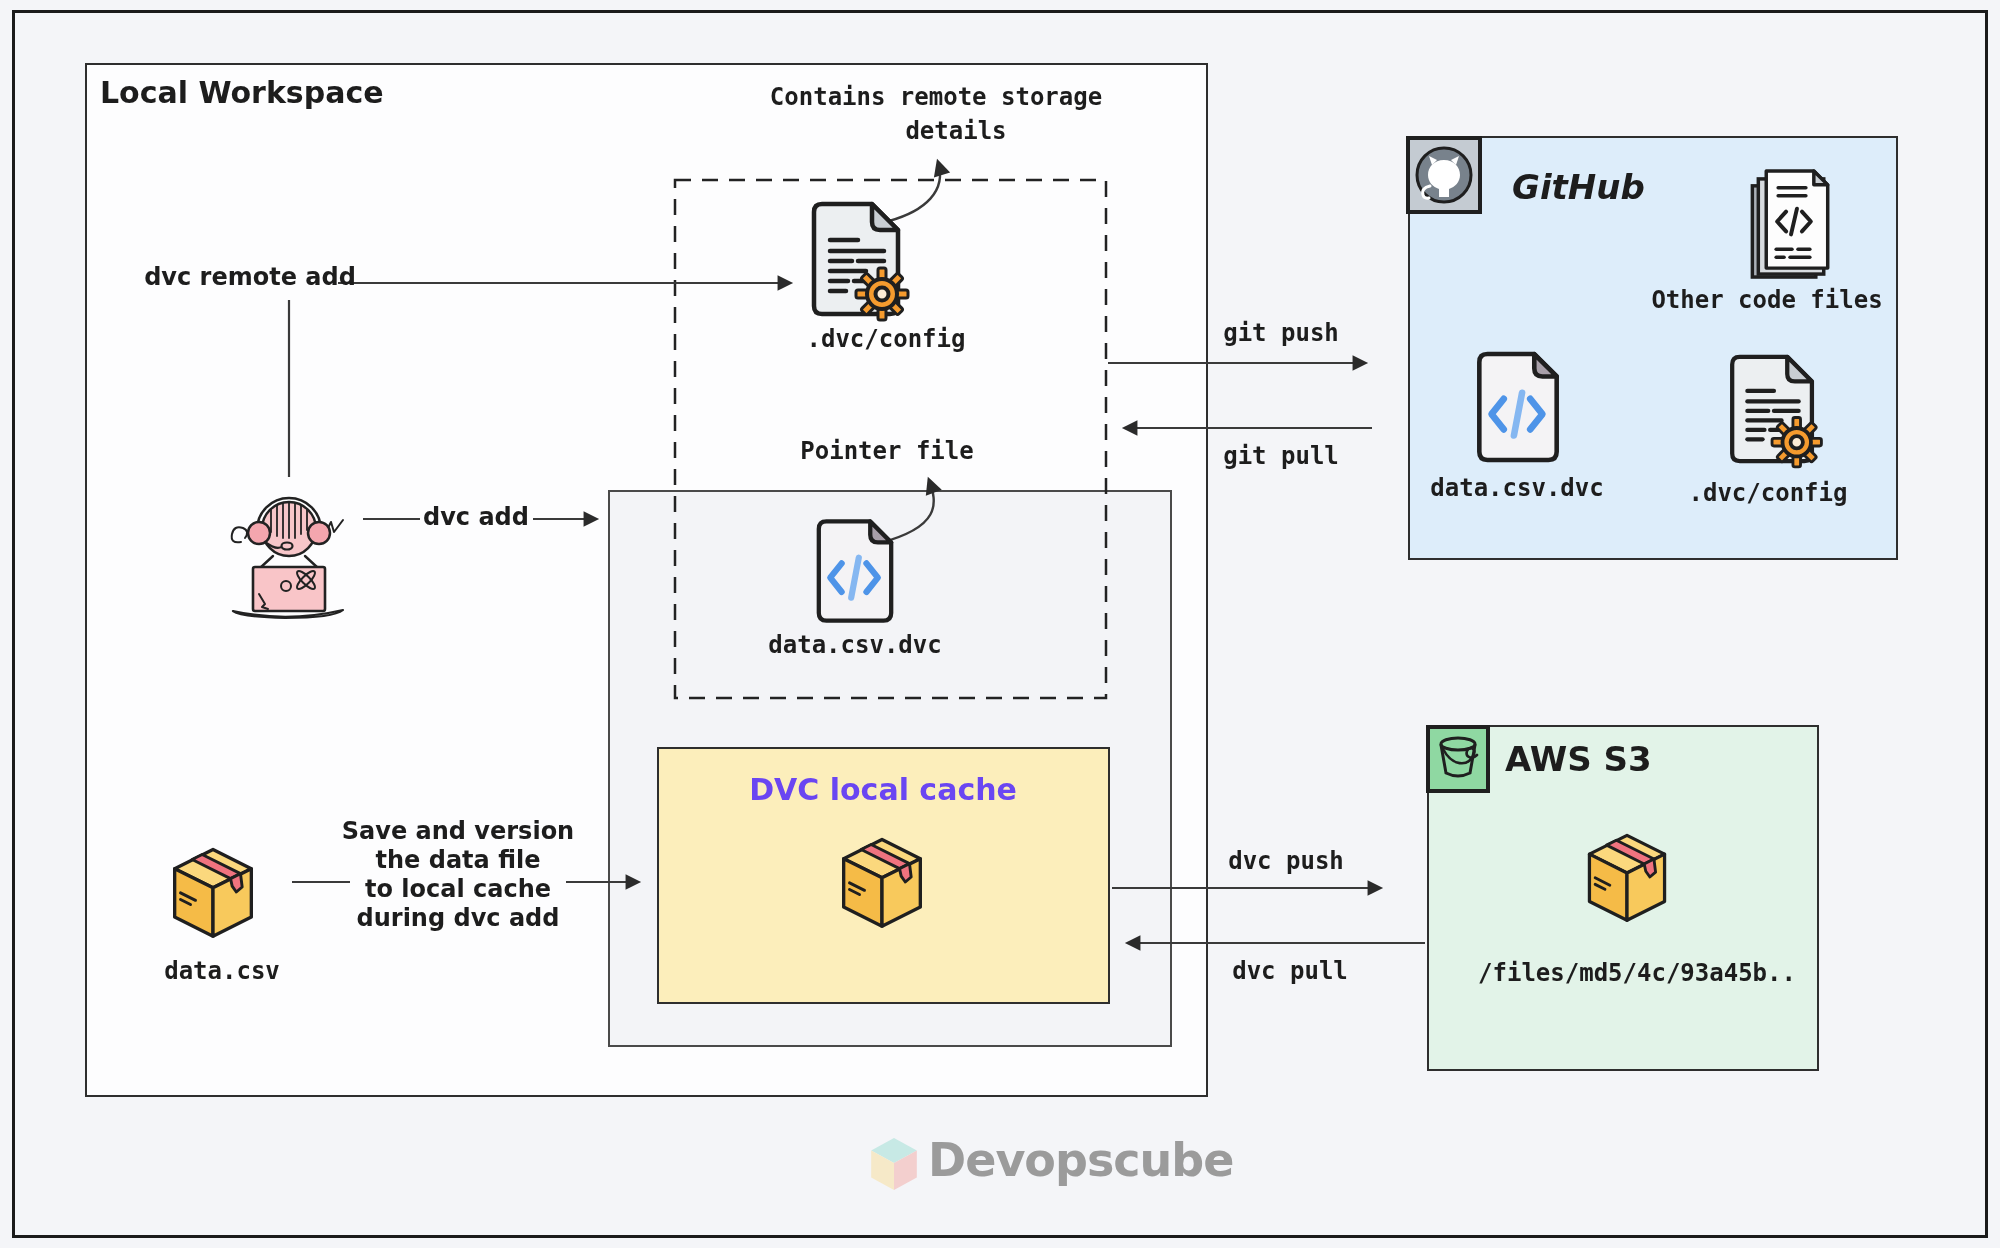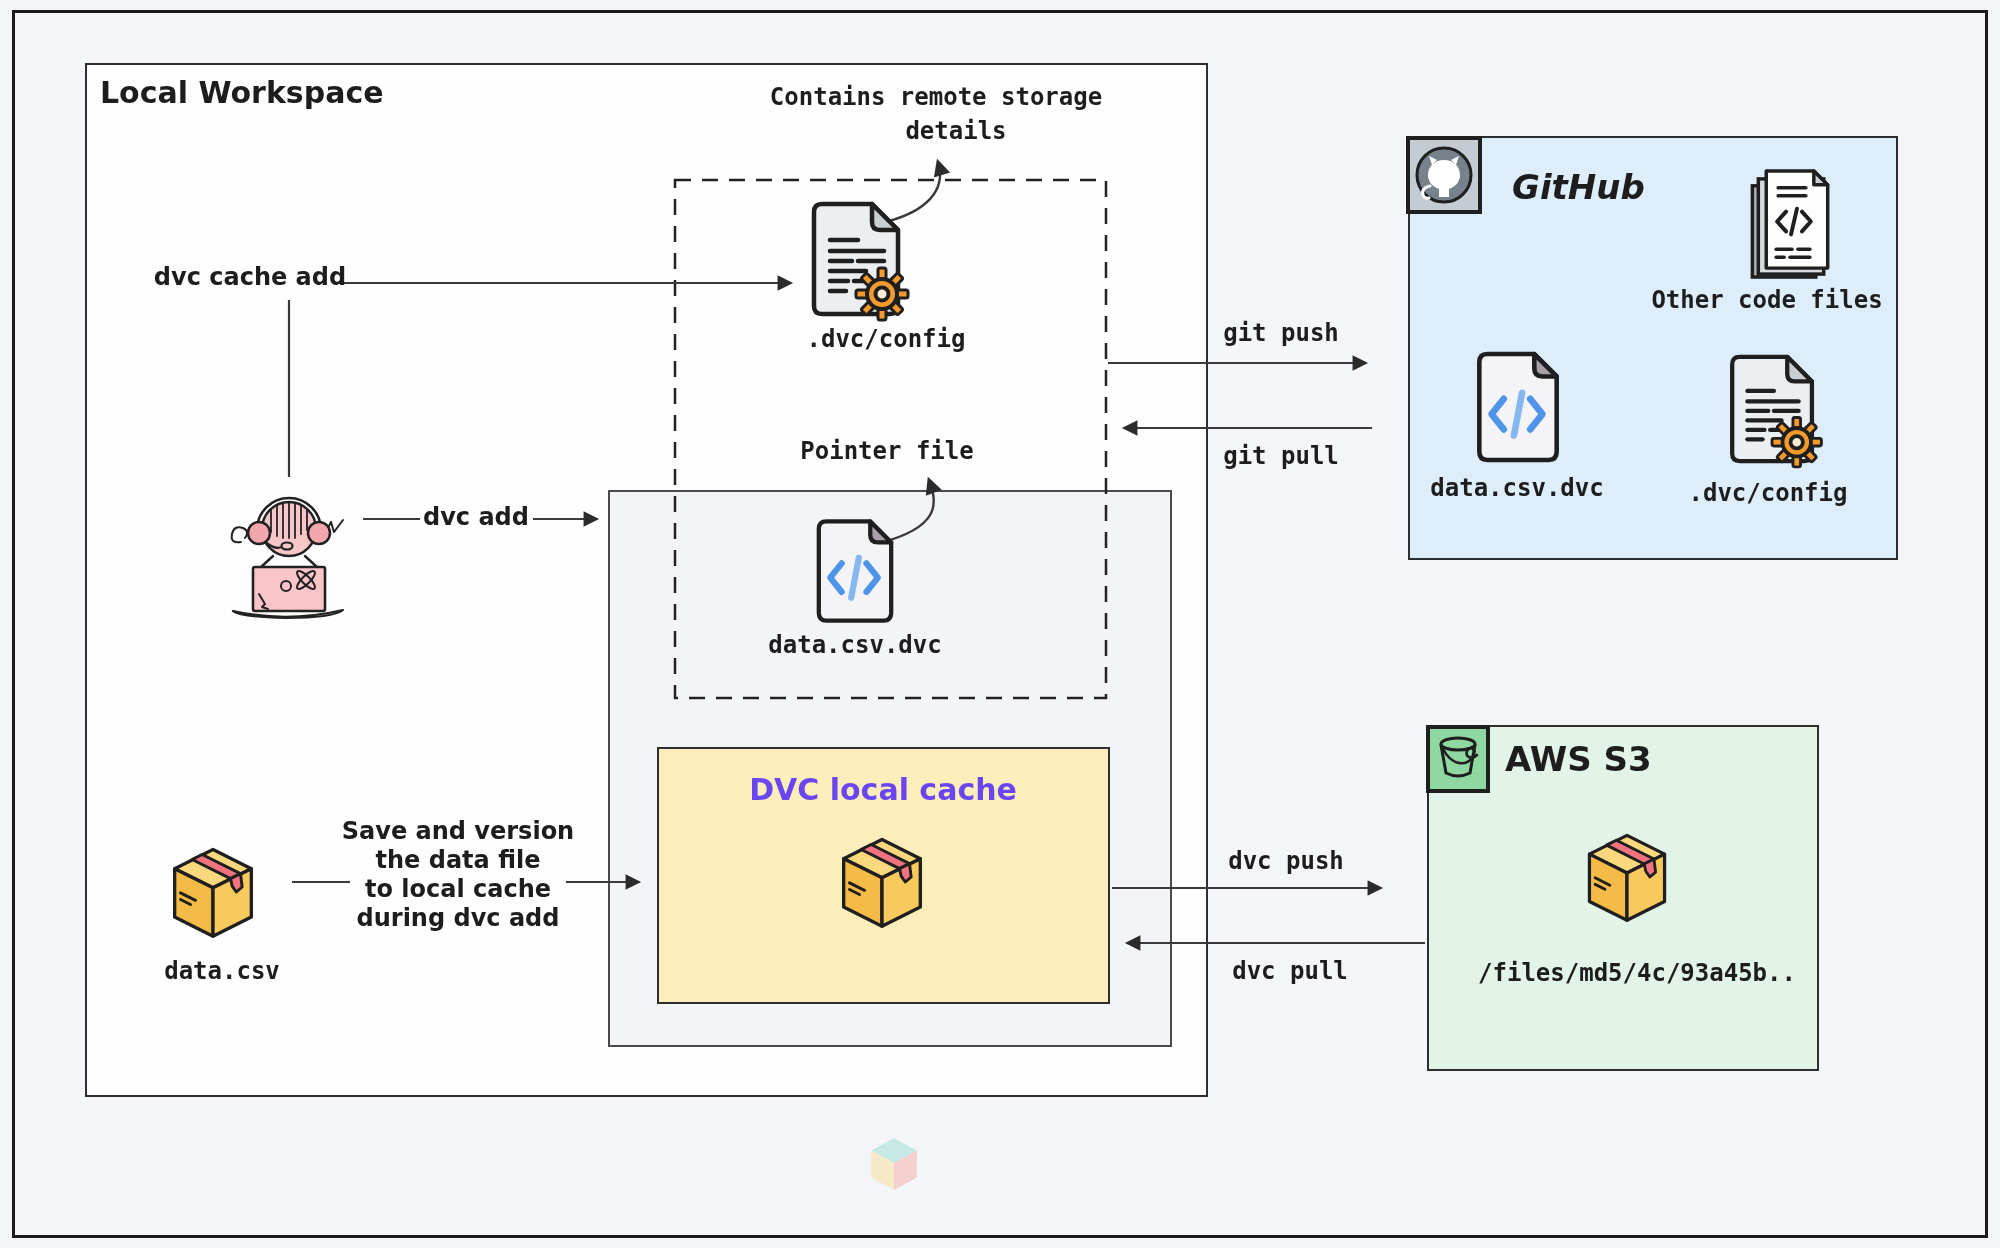--- a/index.html
+++ b/index.html
@@ -120,21 +120,21 @@
           <rect x="-26" y="-4" width="12" height="8" rx="2" transform="rotate(45)"></rect>
           <rect x="14" y="-4" width="12" height="8" rx="2" transform="rotate(45)"></rect>
         </g>
         <circle r="15" fill="#f59b2e" stroke="#1f1f1f" stroke-width="4"></circle>
         <circle r="6.5" fill="#fcebd4" stroke="#1f1f1f" stroke-width="4"></circle>
       </g>
     </svg>
   </div>
   <div class="label lbl center mono" style="left:886px;top:326px;">.dvc/config</div>
 
-  <div class="label lbl center hand" style="left:250px;top:264px;">dvc cache add</div>
+  <div class="label lbl center hand" style="left:250px;top:264px;">dvc remote add</div>
 
   <div class="icon" style="left:225px;top:476px;">
     <svg width="125" height="145" viewBox="0 0 125 145">
       <g stroke="#222" fill="none" stroke-linecap="round" stroke-linejoin="round">
         <path d="M16 66 q-11 2 -9 -8 q2 -9 11 -6 q7 3 2 10" stroke-width="2"></path>
         <path d="M100 58 L106 46 L109 56 L118 44" stroke-width="2"></path>
         <path d="M32 54 A32 32 0 0 1 96 54 L88 54 A24 24 0 0 0 40 54 Z" fill="#ffffff" stroke-width="2.5"></path>
         <circle cx="64" cy="53" r="27" fill="#f7c6c9" stroke-width="2.5"></circle>
         <g stroke-width="1.8">
           <line x1="46" y1="34" x2="46" y2="56"></line>
@@ -299,14 +299,15 @@
   </div>
   <div class="label lbl center mono" style="left:1637px;top:960px;">/files/md5/4c/93a45b..</div>
 
   <div class="icon" style="left:868px;top:1136px;z-index:2;">
     <svg width="52" height="56" viewBox="0 0 50 54">
       <path d="M25 2 L47 14 25 26 3 14 Z" fill="#c7e9e5"></path>
       <path d="M3 14 L25 26 25 52 3 40 Z" fill="#f6e9c8"></path>
       <path d="M47 14 L25 26 25 52 47 40 Z" fill="#f3cfce"></path>
     </svg>
   </div>
+  <div class="label lbl brand-text" style="left:928px;top:1134px;">Devopscube</div>
 
 </div>
 
 </body></html>

